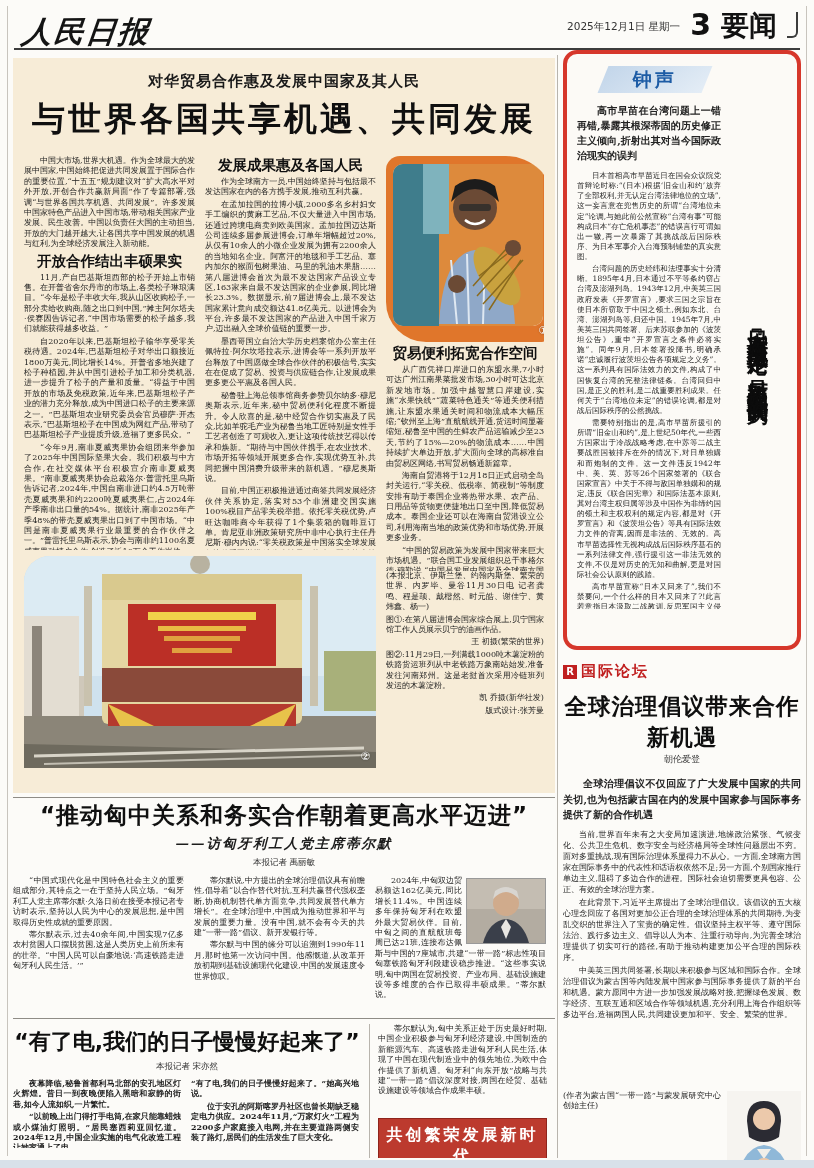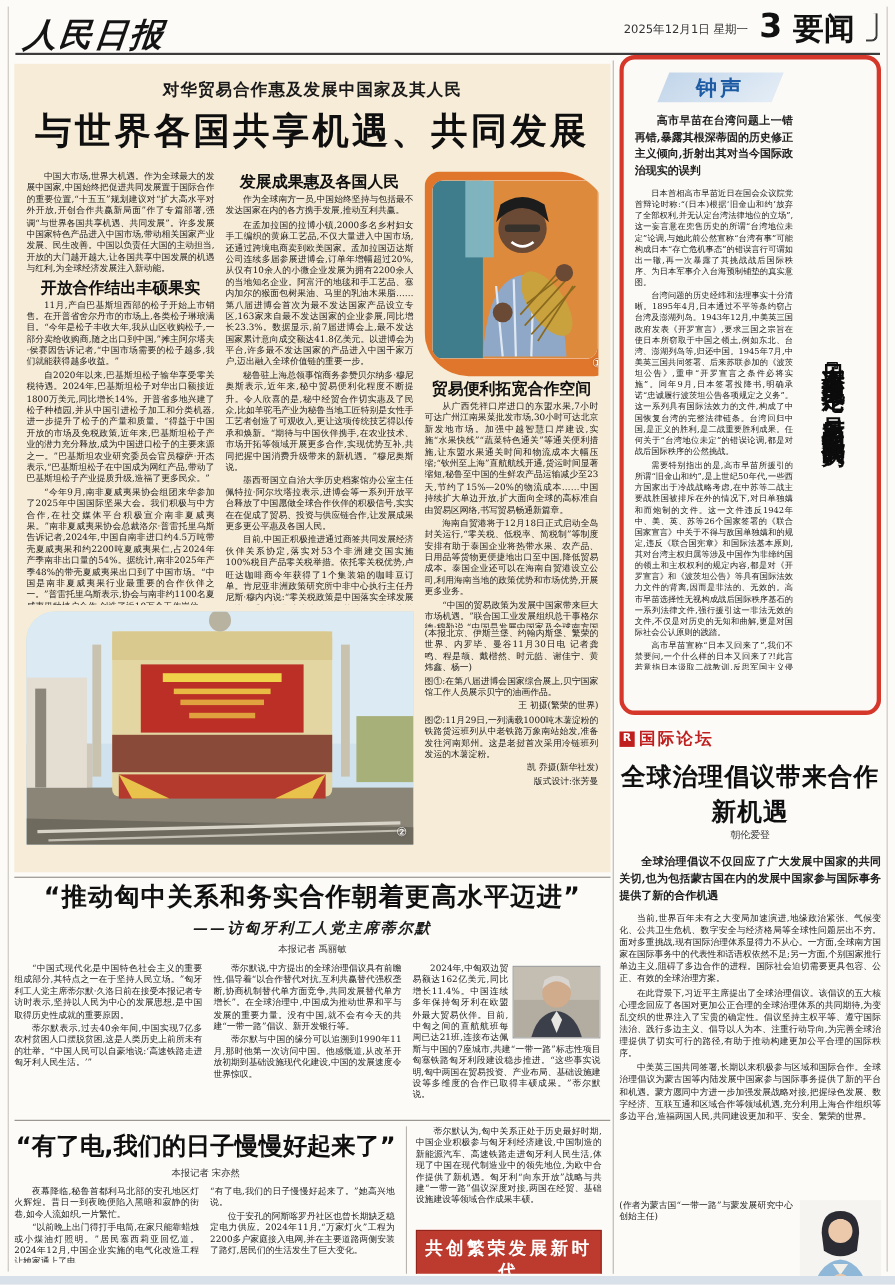--- a/index.html
+++ b/index.html
@@ -50,21 +50,21 @@
   
   .lb{position:absolute;left:13px;top:800px;width:542px;height:358px;overflow:hidden;}
   .hu-headline{text-align:center;font:900 23px "DejaVu Sans",sans-serif;color:#101010;letter-spacing:1px;}
   .hu-subtitle{text-align:center;font:italic bold 13.5px "DejaVu Serif",serif;color:#1c1c1c;margin-top:4px;letter-spacing:2px;}
   .byline{text-align:center;font:8.5px "DejaVu Serif",serif;color:#333;margin-top:4px;}
   .hu-cols{display:flex;gap:10px;margin-top:7px;height:136px;overflow:hidden;}
   .lb-row2{display:flex;margin-top:6px;border-top:1px solid #8f8c86;padding-top:5px;height:150px;}
   .peru{width:356px;padding-right:8px;box-sizing:border-box;}
   .peru-kicker{text-align:center;font:italic bold 11.5px "DejaVu Serif",serif;color:#151515;}
   .peru-headline{text-align:center;font:900 22px "DejaVu Sans",sans-serif;color:#0f0f0f;margin-top:3px;}
-  .peru-cols{display:flex;gap:10px;margin-top:5px;height:70px;overflow:hidden;}
+  .peru-cols{display:flex;gap:10px;margin-top:5px;height:70px;overflow:hidden;font-weight:bold;}
   .peru .ncol{width:168px;}
   .lb-right{width:178px;border-left:1px solid #b8b4ad;padding-left:8px;box-sizing:border-box;display:flex;flex-direction:column;}
   .hu-cont{font-size:8px;line-height:1.3;text-align:justify;color:#1d1d1d;height:92px;overflow:hidden;}
   .hu-cont p{margin:0;text-indent:2em;}
   .banner{margin-top:8px;background:#bc3a2e;color:#fff;text-align:center;font:900 16px "DejaVu Sans",sans-serif;letter-spacing:3px;padding:7px 0;box-shadow:inset 0 0 0 1px #8f241c;}
   .portrait-man{float:right;margin:2px 0 0 4px;border:1px solid #999;}
 
   
   .rcol{position:absolute;left:563px;top:50px;width:238px;height:1110px;overflow:hidden;}
   .zs-box{position:relative;height:600px;border:4px solid #d6372b;border-radius:14px;background:#fcfaf6;box-sizing:border-box;padding:10px 8px 8px 10px;display:flex;gap:4px;overflow:hidden;}
@@ -117,22 +117,22 @@
             <p>中国大市场,世界大机遇。作为全球最大的发展中国家,中国始终把促进共同发展置于国际合作的重要位置,“十五五”规划建议对“扩大高水平对外开放,开创合作共赢新局面”作了专篇部署,强调“与世界各国共享机遇、共同发展”。许多发展中国家特色产品进入中国市场,带动相关国家产业发展、民生改善。中国以负责任大国的主动担当,开放的大门越开越大,让各国共享中国发展的机遇与红利,为全球经济发展注入新动能。</p>
             <p class="subhead">开放合作结出丰硕果实</p>
             <p>11月,产自巴基斯坦西部的松子开始上市销售。在开普省舍尔丹市的市场上,各类松子琳琅满目。“今年是松子丰收大年,我从山区收购松子,一部分卖给收购商,随之出口到中国,”摊主阿尔塔夫·侯赛因告诉记者,“中国市场需要的松子越多,我们就能获得越多收益。”</p>
             <p>自2020年以来,巴基斯坦松子输华享受零关税待遇。2024年,巴基斯坦松子对华出口额接近1800万美元,同比增长14%。开普省多地兴建了松子种植园,并从中国引进松子加工和分类机器,进一步提升了松子的产量和质量。“得益于中国开放的市场及免税政策,近年来,巴基斯坦松子产业的潜力充分释放,成为中国进口松子的主要来源之一。”巴基斯坦农业研究委员会官员穆萨·开杰表示,“巴基斯坦松子在中国成为网红产品,带动了巴基斯坦松子产业提质升级,造福了更多民众。”</p>
             <p>“今年9月,南非夏威夷果协会组团来华参加了2025年中国国际坚果大会。我们积极与中方合作,在社交媒体平台积极宣介南非夏威夷果。”南非夏威夷果协会总裁洛尔·普雷托里乌斯告诉记者,2024年,中国自南非进口约4.5万吨带壳夏威夷果和约2200吨夏威夷果仁,占2024年产季南非出口量的54%。据统计,南非2025年产季48%的带壳夏威夷果出口到了中国市场。“中国是南非夏威夷果行业最重要的合作伙伴之一。”普雷托里乌斯表示,协会与南非约1100名夏威夷果种植户合作,创造了近10万个工作岗位。</p>
           </div>
           <div class="ncol">
             <p class="subhead">发展成果惠及各国人民</p>
             <p>作为全球南方一员,中国始终坚持与包括最不发达国家在内的各方携手发展,推动互利共赢。</p>
             <p>在孟加拉国的拉博小镇,2000多名乡村妇女手工编织的黄麻工艺品,不仅大量进入中国市场,还通过跨境电商卖到欧美国家。孟加拉国迈达斯公司连续多届参展进博会,订单年增幅超过20%,从仅有10余人的小微企业发展为拥有2200余人的当地知名企业。阿富汗的地毯和手工艺品、塞内加尔的猴面包树果油、马里的乳油木果脂……第八届进博会首次为最不发达国家产品设立专区,163家来自最不发达国家的企业参展,同比增长23.3%。数据显示,前7届进博会上,最不发达国家累计意向成交额达41.8亿美元。以进博会为平台,许多最不发达国家的产品进入中国千家万户,迈出融入全球价值链的重要一步。</p>
+            <p>墨西哥国立自治大学历史档案馆办公室主任佩特拉·阿尔坎塔拉表示,进博会等一系列开放平台释放了中国愿做全球合作伙伴的积极信号,实实在在促成了贸易、投资与供应链合作,让发展成果更多更公平惠及各国人民。</p>
             <p>秘鲁驻上海总领事馆商务参赞贝尔纳多·穆尼奥斯表示,近年来,秘中贸易便利化程度不断提升。令人欣喜的是,秘中经贸合作切实惠及了民众,比如羊驼毛产业为秘鲁当地工匠特别是女性手工艺者创造了可观收入,更让这项传统技艺得以传承和焕新。“期待与中国伙伴携手,在农业技术、市场开拓等领域开展更多合作,实现优势互补,共同把握中国消费升级带来的新机遇。”穆尼奥斯说。</p>
-            <p>墨西哥国立自治大学历史档案馆办公室主任佩特拉·阿尔坎塔拉表示,进博会等一系列开放平台释放了中国愿做全球合作伙伴的积极信号,实实在在促成了贸易、投资与供应链合作,让发展成果更多更公平惠及各国人民。</p>
             <p>目前,中国正积极推进通过商签共同发展经济伙伴关系协定,落实对53个非洲建交国实施100%税目产品零关税举措。依托零关税优势,卢旺达咖啡商今年获得了1个集装箱的咖啡豆订单。肯尼亚非洲政策研究所中非中心执行主任丹尼斯·穆内内说:“零关税政策是中国落实全球发展倡议的重要举措,这为牛油果、茶叶、野生蜂蜜等非洲产品的市场准入,为当地发展、民生改善提供重要机遇,为非洲国家融入全球价值链提供关键动力。”</p>
           </div>
         </div>
 
         <div class="photo2-wrap">
           <svg width="352" height="212" viewBox="0 0 352 212">
             <rect width="352" height="212" fill="#cfe2ee"></rect>
             <rect y="0" width="352" height="120" fill="#dcebf3"></rect>
             <rect x="0" y="120" width="60" height="40" fill="#cfc8ba"></rect>
             <rect x="300" y="95" width="52" height="60" fill="#a8b07a"></rect>

